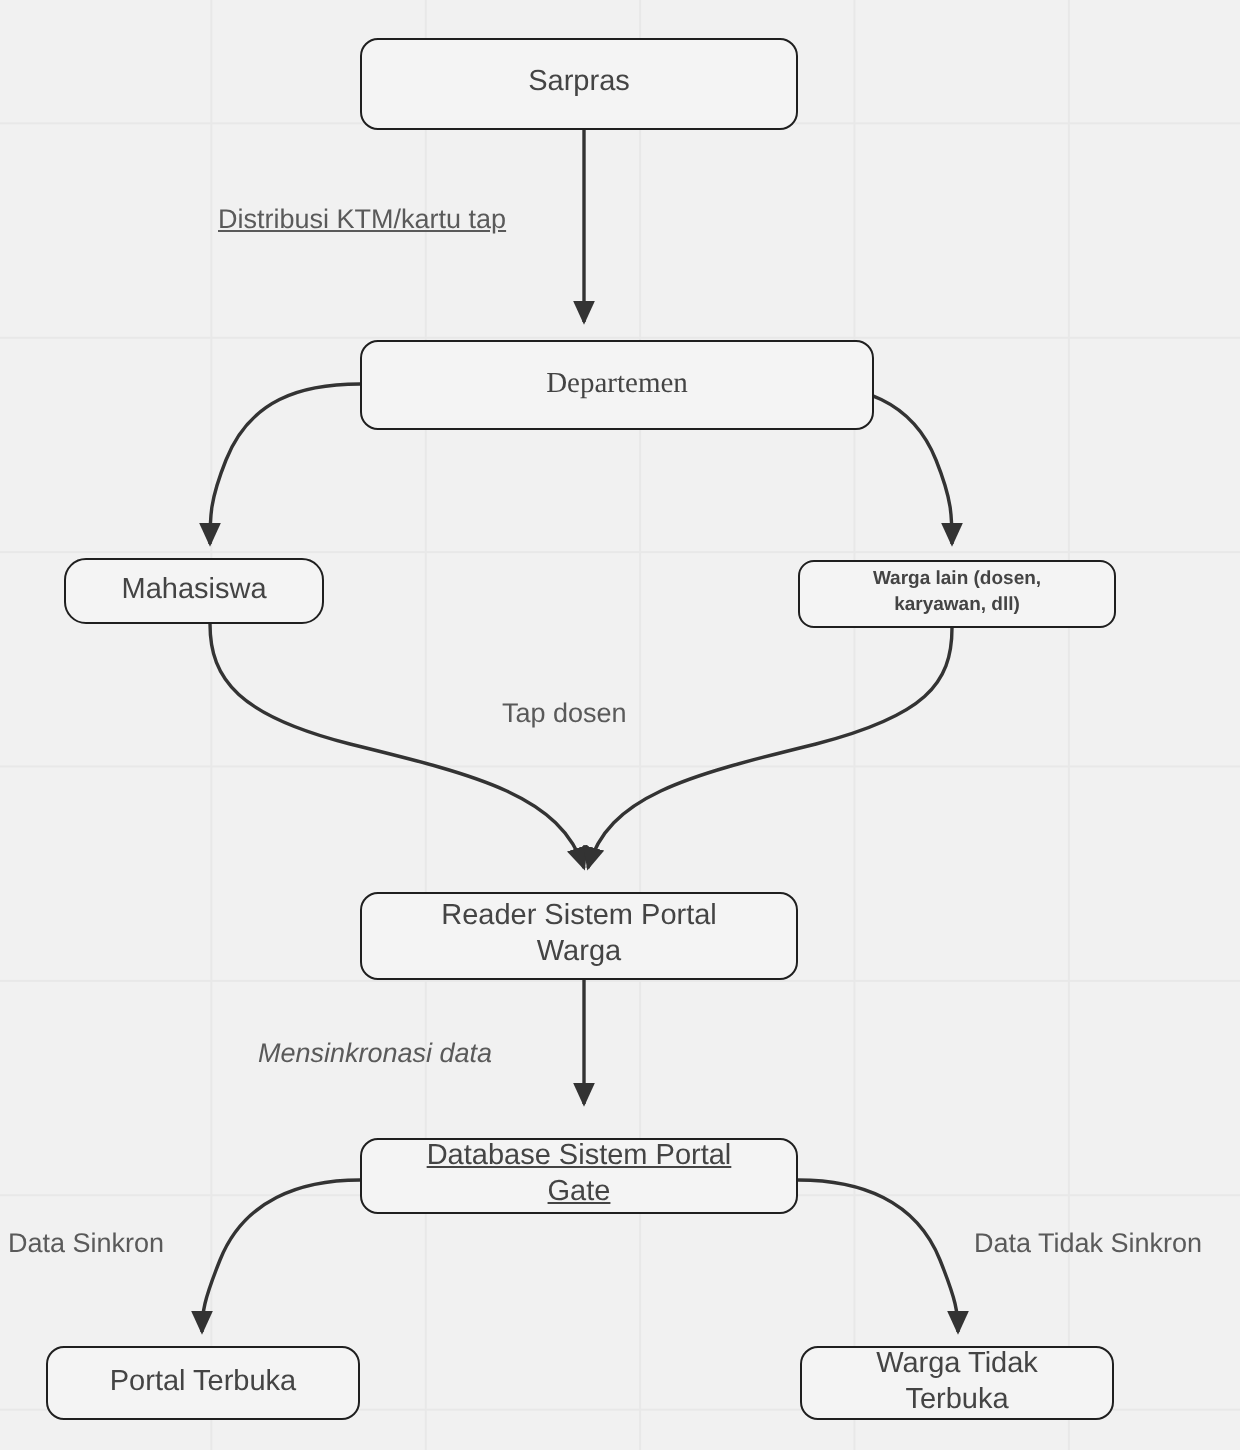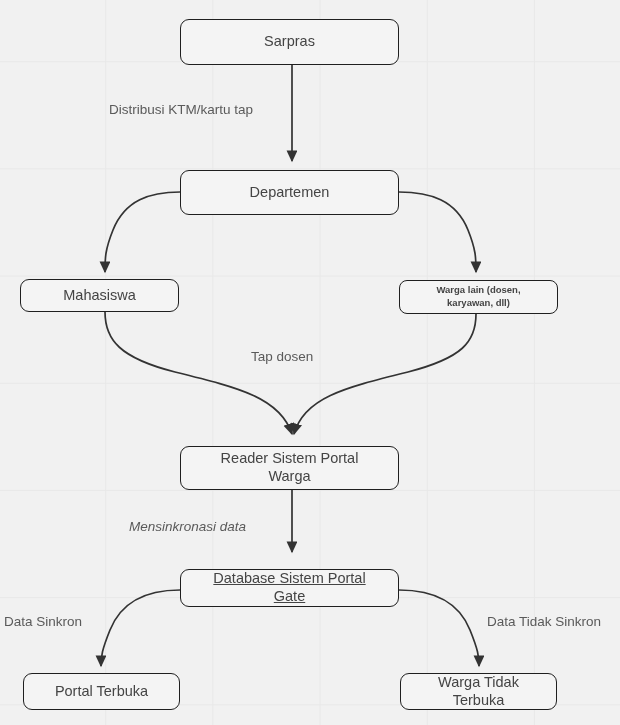--- a/index.html
+++ b/index.html
@@ -96,25 +96,25 @@
 
     <path d="M180,590 C150,590 122,600 110,630 C102,650 101,656 101,666" fill="none" stroke="#333333" stroke-width="1.7" marker-end="url(#arrow)"></path>
 
     <path d="M399,590 C430,590 458,600 470,630 C478,650 479,656 479,666" fill="none" stroke="#333333" stroke-width="1.7" marker-end="url(#arrow)"></path>
   </svg>
 
   <div class="node" style="left:180px; top:19px; width:219px; height:46px;">
     <span>Sarpras</span>
   </div>
 
-  <div class="node" style="left:180px; top:170px; width:219px; height:45px;">
+  <div class="node" style="left:180px; top:170px; width:257px; height:45px;font-family:Liberation Serif, serif;">
     <span>Departemen</span>
   </div>
 
-  <div class="node" style="left:20px; top:279px; width:159px; height:33px;">
+  <div class="node" style="left:32px; top:279px; width:130px; height:33px;border-radius:11px;">
     <span>Mahasiswa</span>
   </div>
 
   <div class="node small" style="left:399px; top:280px; width:159px; height:34px;">
     <span>Warga lain (dosen, karyawan, dll)</span>
   </div>
 
   <div class="node" style="left:180px; top:446px; width:219px; height:44px;">
     <span>Reader Sistem Portal Warga</span>
   </div>
@@ -124,21 +124,21 @@
   </div>
 
   <div class="node" style="left:23px; top:673px; width:157px; height:37px;">
     <span>Portal Terbuka</span>
   </div>
 
   <div class="node" style="left:400px; top:673px; width:157px; height:37px;">
     <span>Warga Tidak Terbuka</span>
   </div>
 
-  <div class="edge-label" style="left:109px; top:103px;">Distribusi KTM/kartu tap</div>
+  <div class="edge-label" style="left:109px; top:103px;text-decoration:underline;">Distribusi KTM/kartu tap</div>
 
   <div class="edge-label" style="left:251px; top:350px;">Tap dosen</div>
 
   <div class="edge-label" style="left:129px; top:520px;font-style:italic;">Mensinkronasi data</div>
 
   <div class="edge-label" style="left:4px; top:615px;">Data Sinkron</div>
 
   <div class="edge-label" style="left:487px; top:615px;">Data Tidak Sinkron</div>
 
 </div>

